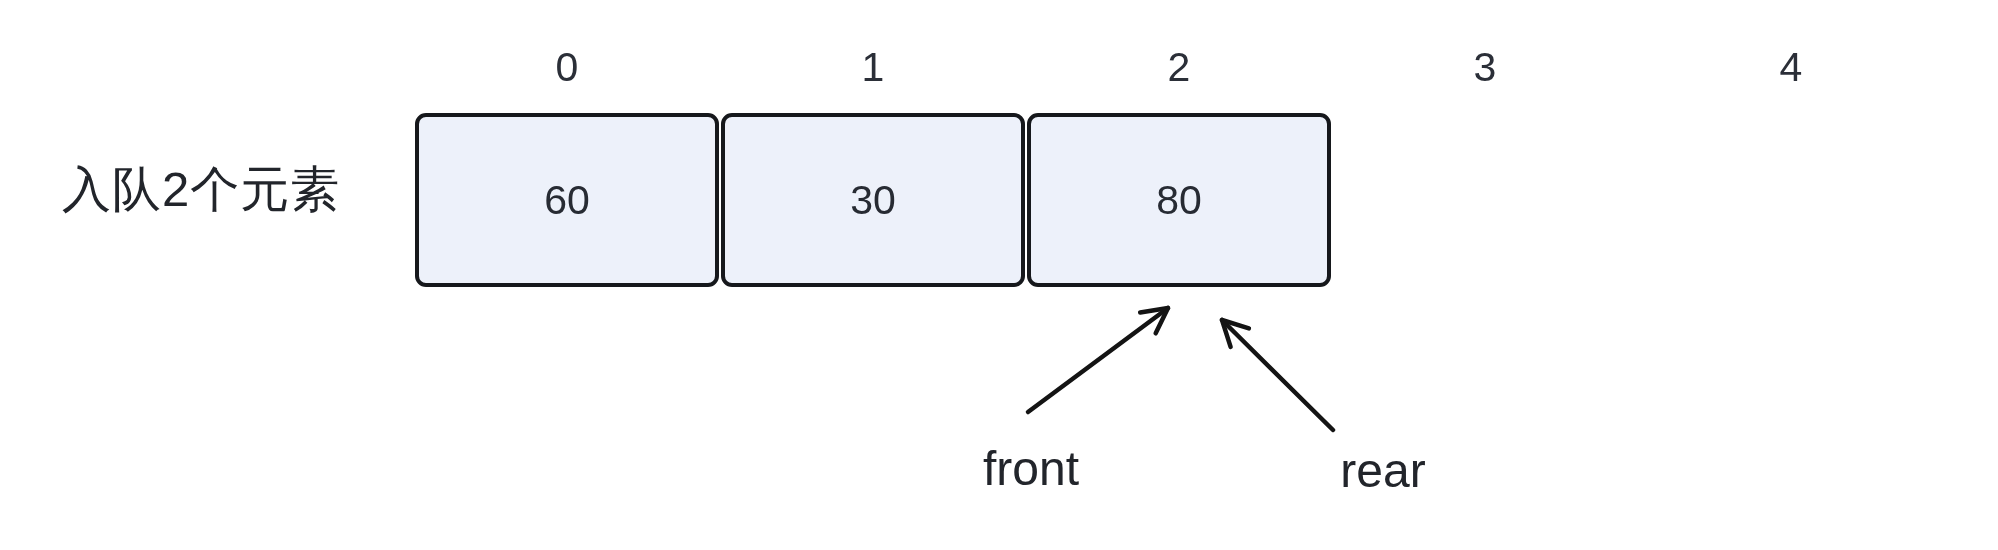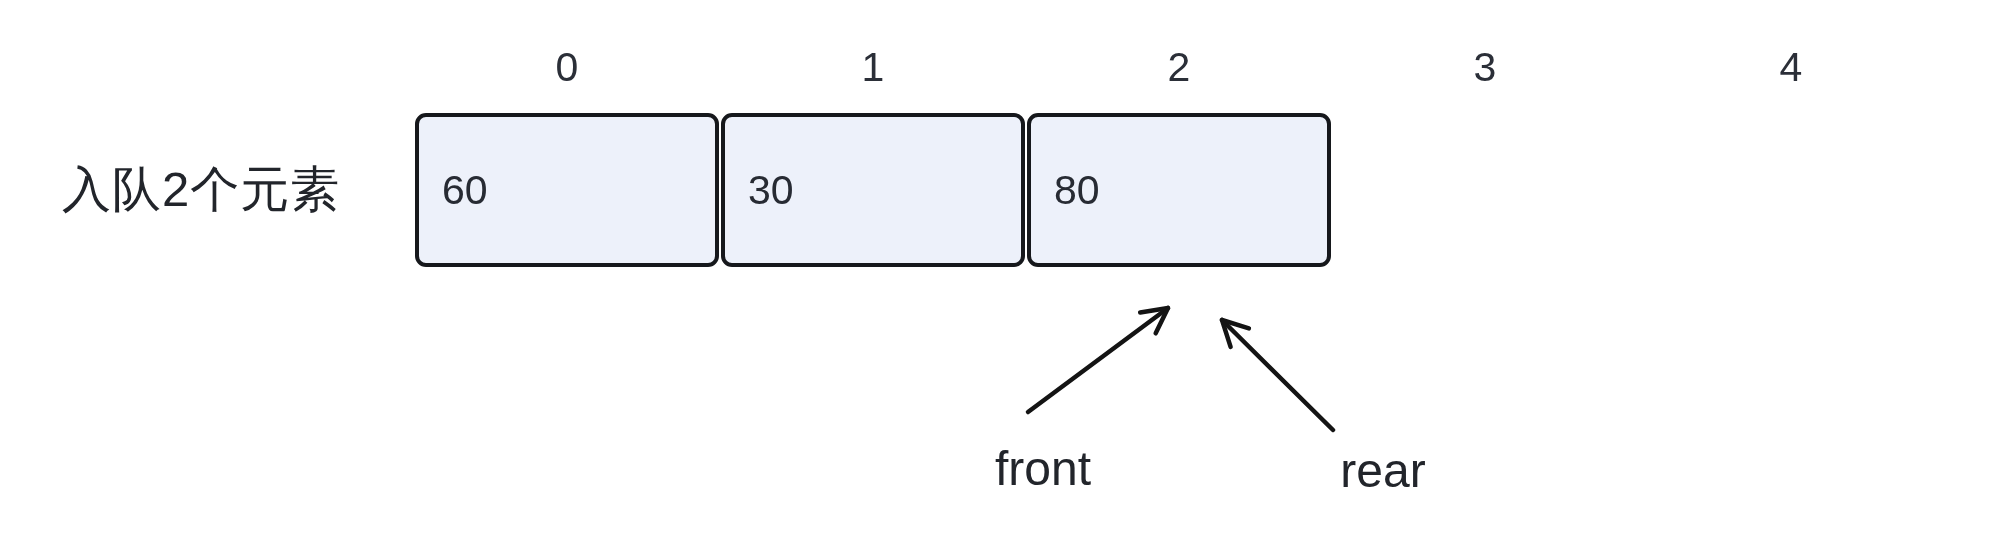--- a/index.html
+++ b/index.html
@@ -47,28 +47,27 @@
     line-height: 46px;
     color: var(--index-text, #2b2f38);
   }
   .cell-row {
     display: flex;
     gap: 2px;
     margin-top: 23px;
   }
   .cell {
     width: 304px;
-    height: 154px;
+    height: 174px;
     background: var(--cell-fill, #edf1fa);
     border: 4px solid var(--cell-border, #16181c);
     border-radius: 11px;
     display: flex;
     align-items: center;
-    justify-content: flex-start;
-    padding-left: 23px;
+    justify-content: center;
   }
   .cell-value {
     font-size: 41px;
     color: var(--value-text, #2a2e37);
   }
   
   .arrows {
     position: absolute;
     left: 0;
     top: 0;
@@ -84,21 +83,21 @@
     stroke-linejoin: round;
   }
   
   .ptr-label {
     position: absolute;
     transform: translate(-50%, -50%);
     font-size: 48px;
     color: var(--label-text, #1f232a);
     white-space: nowrap;
   }
-  .ptr-label.front { left: 1031px; top: 468px; margin-left: 12px; }
+  .ptr-label.front { left: 1031px; top: 468px; }
   .ptr-label.rear  { left: 1383px; top: 470px; }
 </style>
 </head>
 <body>
 
 <div class="canvas">
 
   <div class="op-label">入队2个元素</div>
 
   <div class="array">

